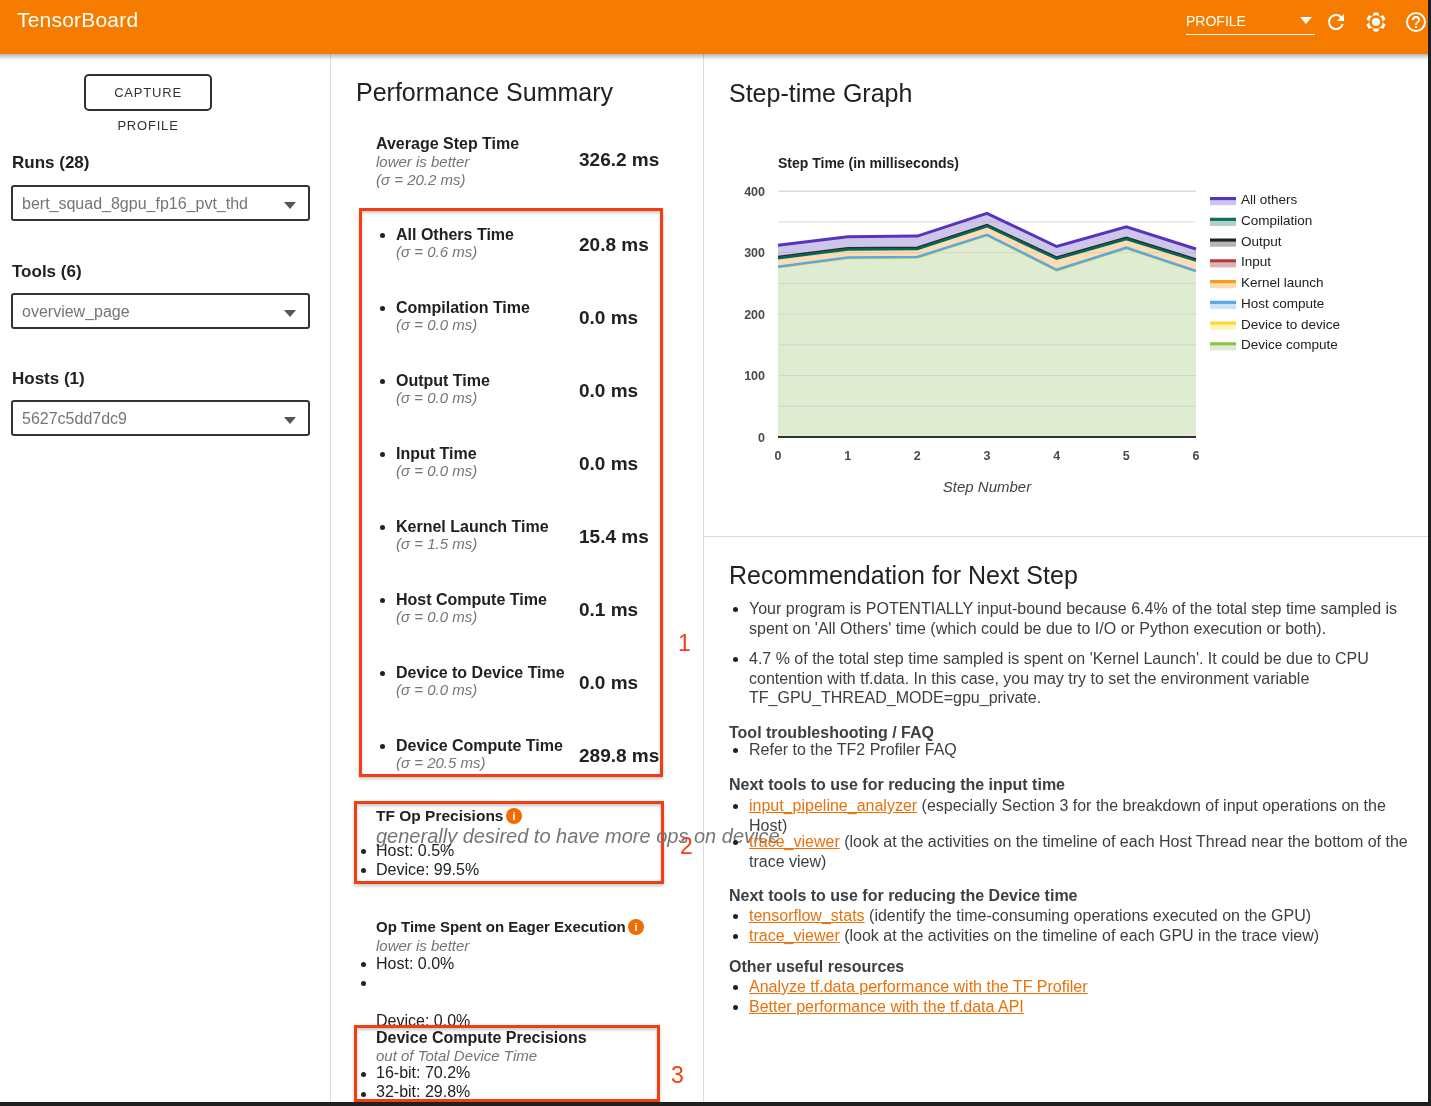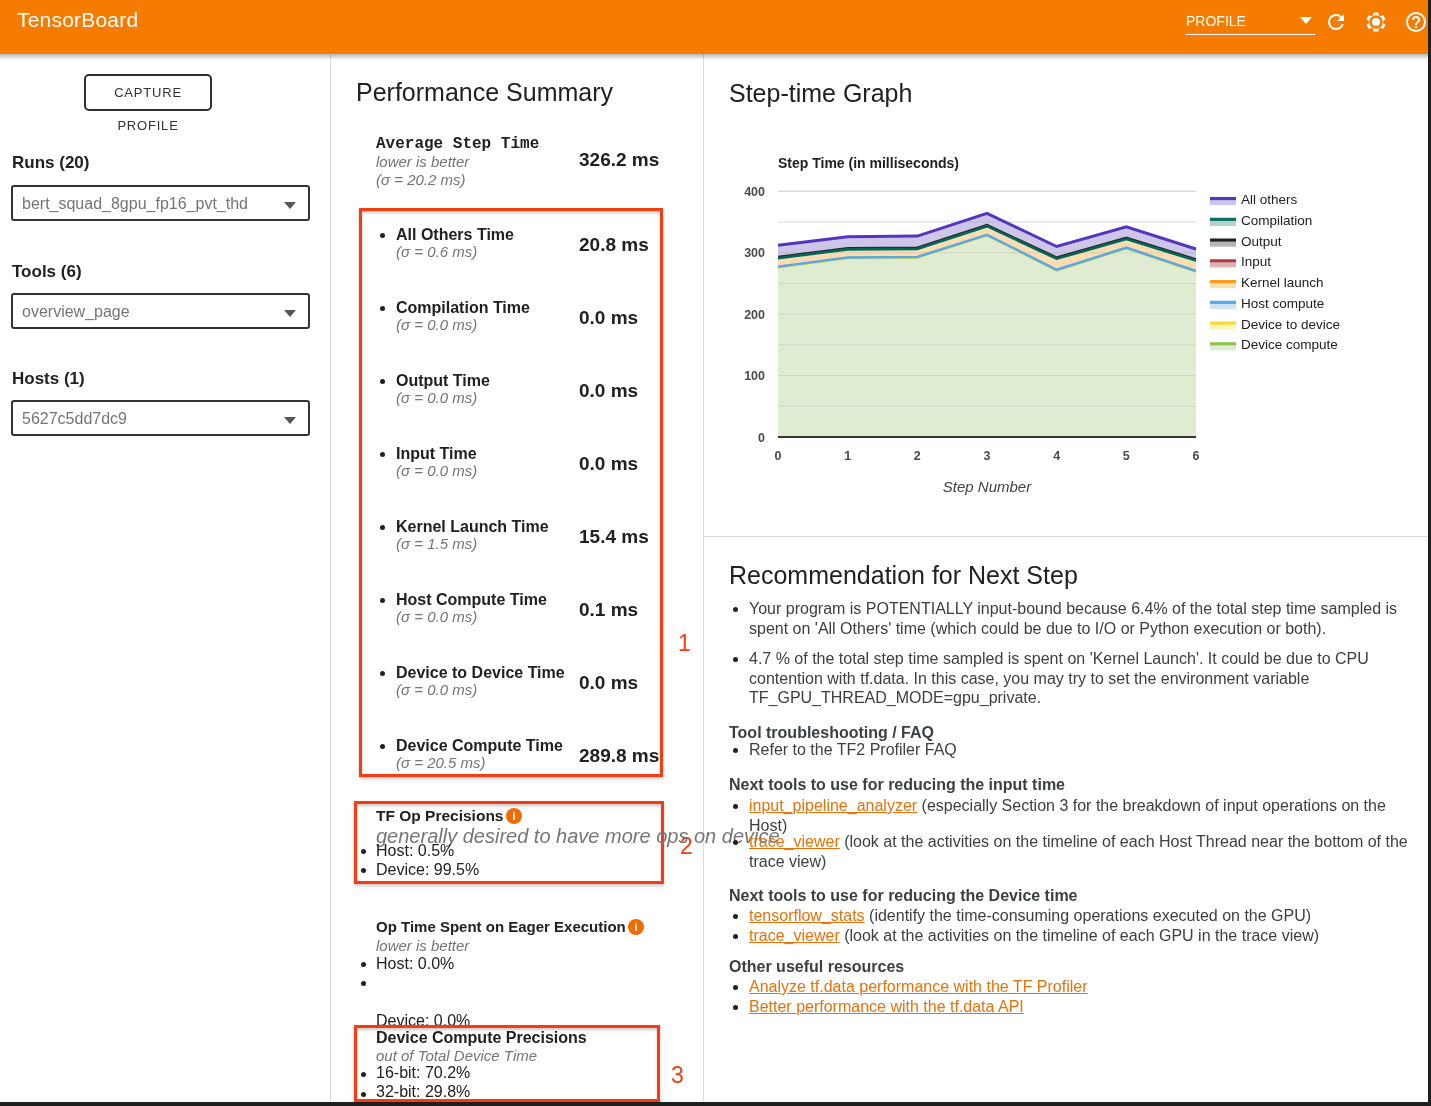--- a/index.html
+++ b/index.html
@@ -59,39 +59,39 @@
       <path fill="#fff" d="M11 18h2v-2h-2v2zm1-16A10 10 0 1 0 22 12 10 10 0 0 0 12 2zm0 18a8 8 0 1 1 8-8 8 8 0 0 1-8 8zm0-14a4 4 0 0 0-4 4h2a2 2 0 1 1 4 0c0 2-3 1.75-3 5h2c0-2.25 3-2.5 3-5a4 4 0 0 0-4-4z"></path>
     </svg>
 </div>
 <div id="hdr-shadow"></div>
 
 <div class="vline" style="left:330px; top:54px; height:1052px;"></div>
 <div class="vline" style="left:703px; top:54px; height:1052px;"></div>
 <div class="hline" style="left:704px; top:536px; width:727px;"></div>
 
 <div id="capture-btn">CAPTURE PROFILE</div>
-<div class="side-label" style="top:153px;">Runs (20)</div>
+<div class="side-label" style="top:153px;">Runs (28)</div>
 <div class="select" style="top:185px;">
     <span class="stxt">bert_squad_8gpu_fp16_pvt_thd</span>
     <span class="scaret"></span>
   </div>
 <div class="side-label" style="top:262px;">Tools (6)</div>
 <div class="select" style="top:293px;">
     <span class="stxt">overview_page</span>
     <span class="scaret"></span>
   </div>
 <div class="side-label" style="top:369px;">Hosts (1)</div>
 <div class="select" style="top:400px;">
     <span class="stxt">5627c5dd7dc9</span>
     <span class="scaret"></span>
   </div>
 
 <div class="h2" style="left:356px; top:78px;">Performance Summary</div>
 
-<div class="mlabel" style="left:376px; top:135px;font-family:Liberation Mono, monospace;">Average Step Time</div>
+<div class="mlabel" style="left:376px; top:135px;">Average Step Time</div>
 <div class="msub" style="left:376px; top:153px;">lower is better</div>
 <div class="msub" style="left:376px; top:171px;">(σ = 20.2 ms)</div>
 <div class="mval" style="left:579px; top:149px;">326.2 ms</div>
 
 <div class="redbox" style="left:359px; top:208px; width:304px; height:569px;"></div>
 <div class="rednum" style="left:678px; top:630px;">1</div>
 
 <div id="metric-rows">
     <div>
       <div class="bullet" style="left:380px; top:233px;"></div>

